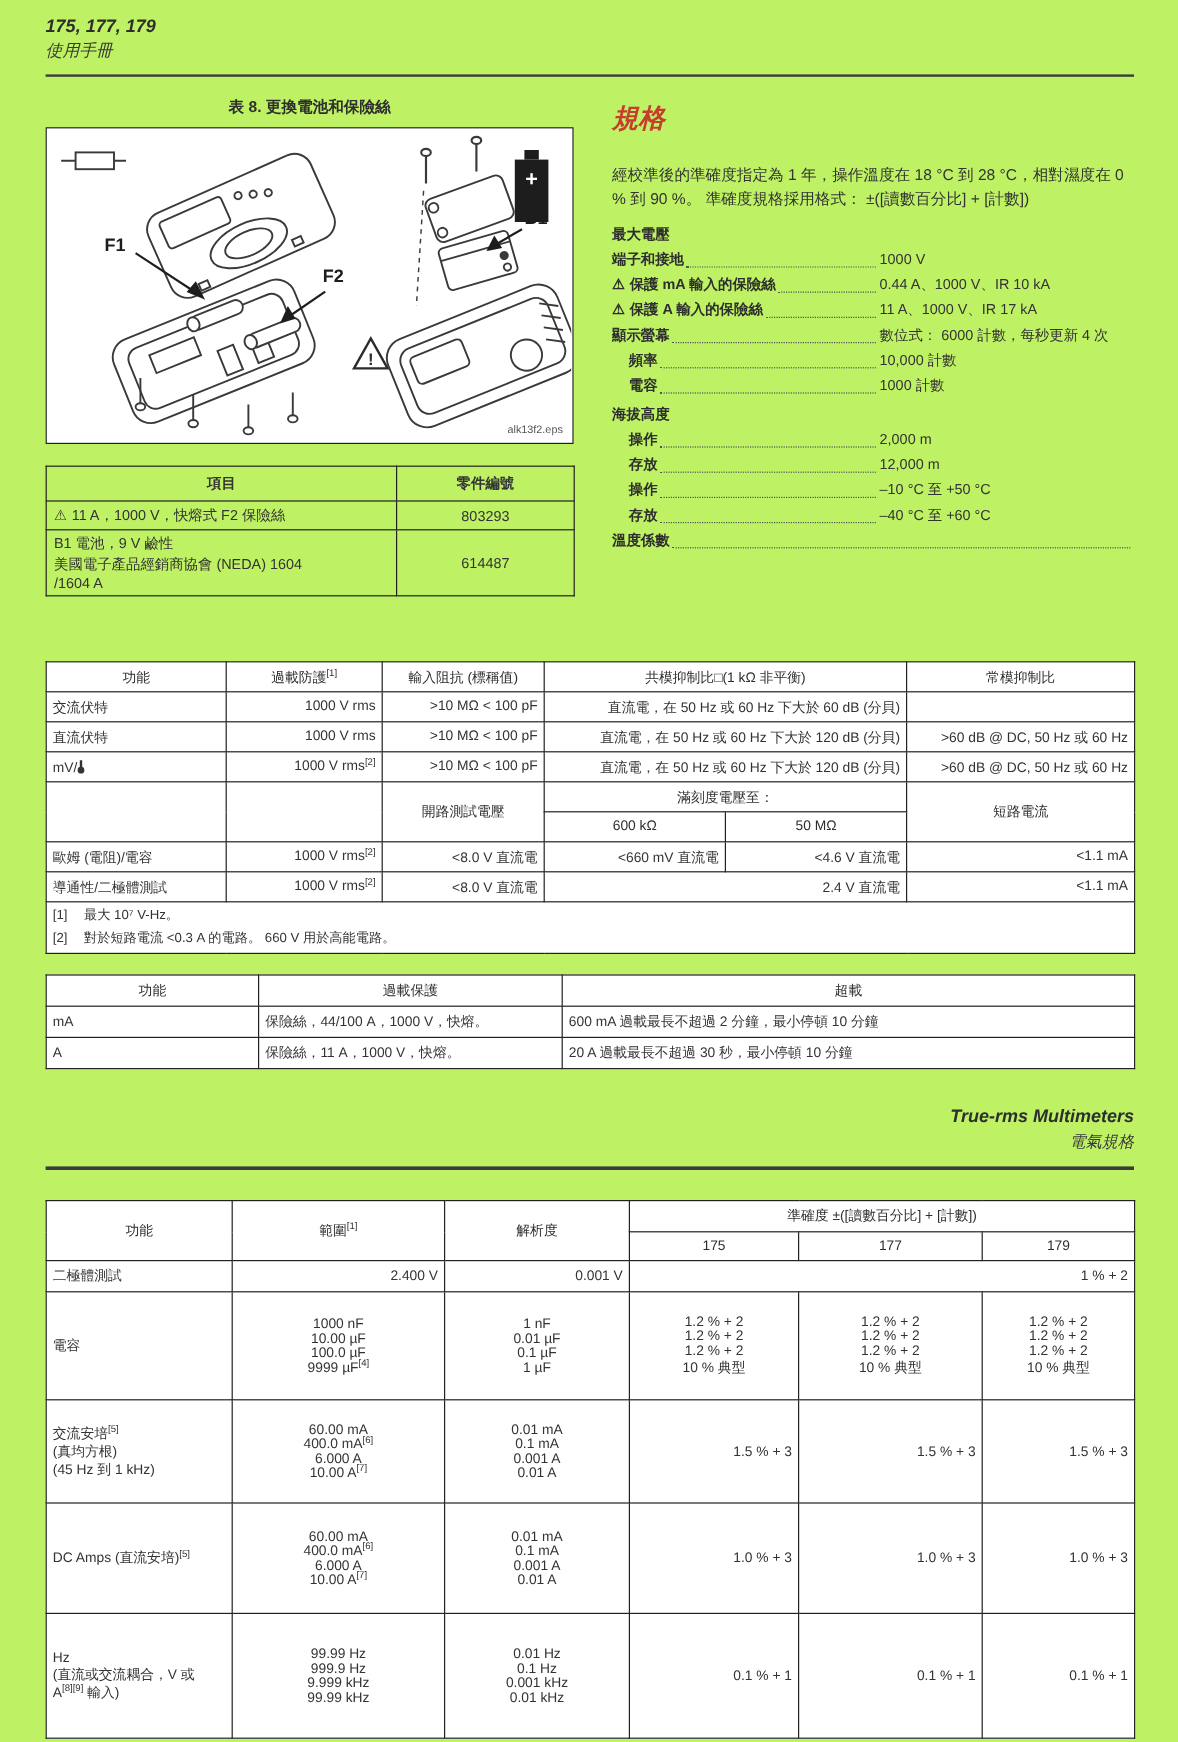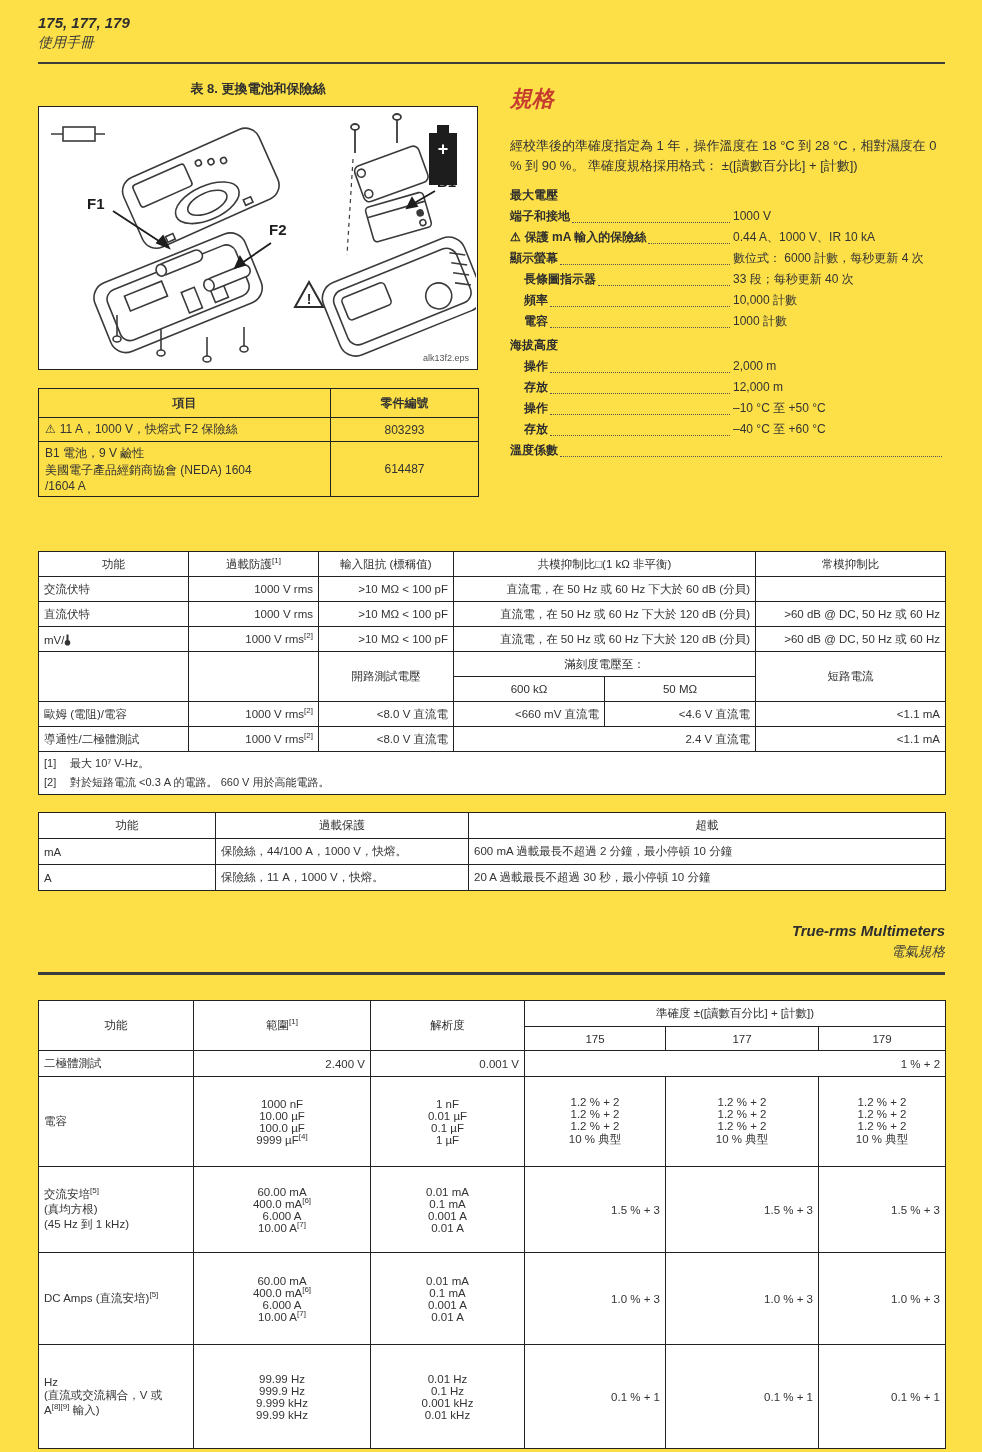--- a/index.html
+++ b/index.html
@@ -1,17 +1,17 @@
 <!DOCTYPE html>
 <html><head>
 <meta charset="utf-8">
 <style>
   html,body{margin:0;padding:0;background:#ffffff;width:982px;height:1452px;overflow:hidden;
     font-family:"Liberation Sans", sans-serif;color:#333;}
-  .page{position:absolute;inset:0;width:982px;height:1452px;background:#fde047;}
+  .page{position:absolute;inset:0;width:982px;height:1452px;background:#bef264;}
 
   
   .doc-header{position:absolute;left:38px;top:14px;}
   .doc-title{font-size:15px;font-weight:bold;font-style:italic;color:#2e2e2e;}
   .doc-subtitle{font-size:14px;font-style:italic;color:#3a3a3a;margin-top:3px;}
   .rule{position:absolute;left:38px;width:907px;background:#3c3c3c;}
   .rule-top{top:62px;height:2px;}
   .rule-mid{top:972px;height:3px;}
 
   
@@ -242,28 +242,28 @@
         <span class="spec-label">端子和接地</span>
         <span class="spec-dots"></span>
         <span class="spec-value">1000 V</span>
       </div>
     <div class="spec-row">
         <span class="spec-label"><span class="warn">⚠</span><span>保護 mA 輸入的保險絲</span></span>
         <span class="spec-dots"></span>
         <span class="spec-value">0.44 A、1000 V、IR 10 kA</span>
       </div>
     <div class="spec-row">
+        <span class="spec-label"><span class="warn">⚠</span><span>保護 A 輸入的保險絲</span></span>
+        <span class="spec-dots"></span>
+        <span class="spec-value">11 A、1000 V、IR 17 kA</span>
+      </div>
+    <div class="spec-row">
         <span class="spec-label">顯示螢幕</span>
         <span class="spec-dots"></span>
         <span class="spec-value">數位式： 6000 計數，每秒更新 4 次</span>
-      </div>
-    <div class="spec-row indent">
-        <span class="spec-label">長條圖指示器</span>
-        <span class="spec-dots"></span>
-        <span class="spec-value">33 段；每秒更新 40 次</span>
       </div>
     <div class="spec-row indent">
         <span class="spec-label">頻率</span>
         <span class="spec-dots"></span>
         <span class="spec-value">10,000 計數</span>
       </div>
     <div class="spec-row indent">
         <span class="spec-label">電容</span>
         <span class="spec-dots"></span>
         <span class="spec-value">1000 計數</span>

